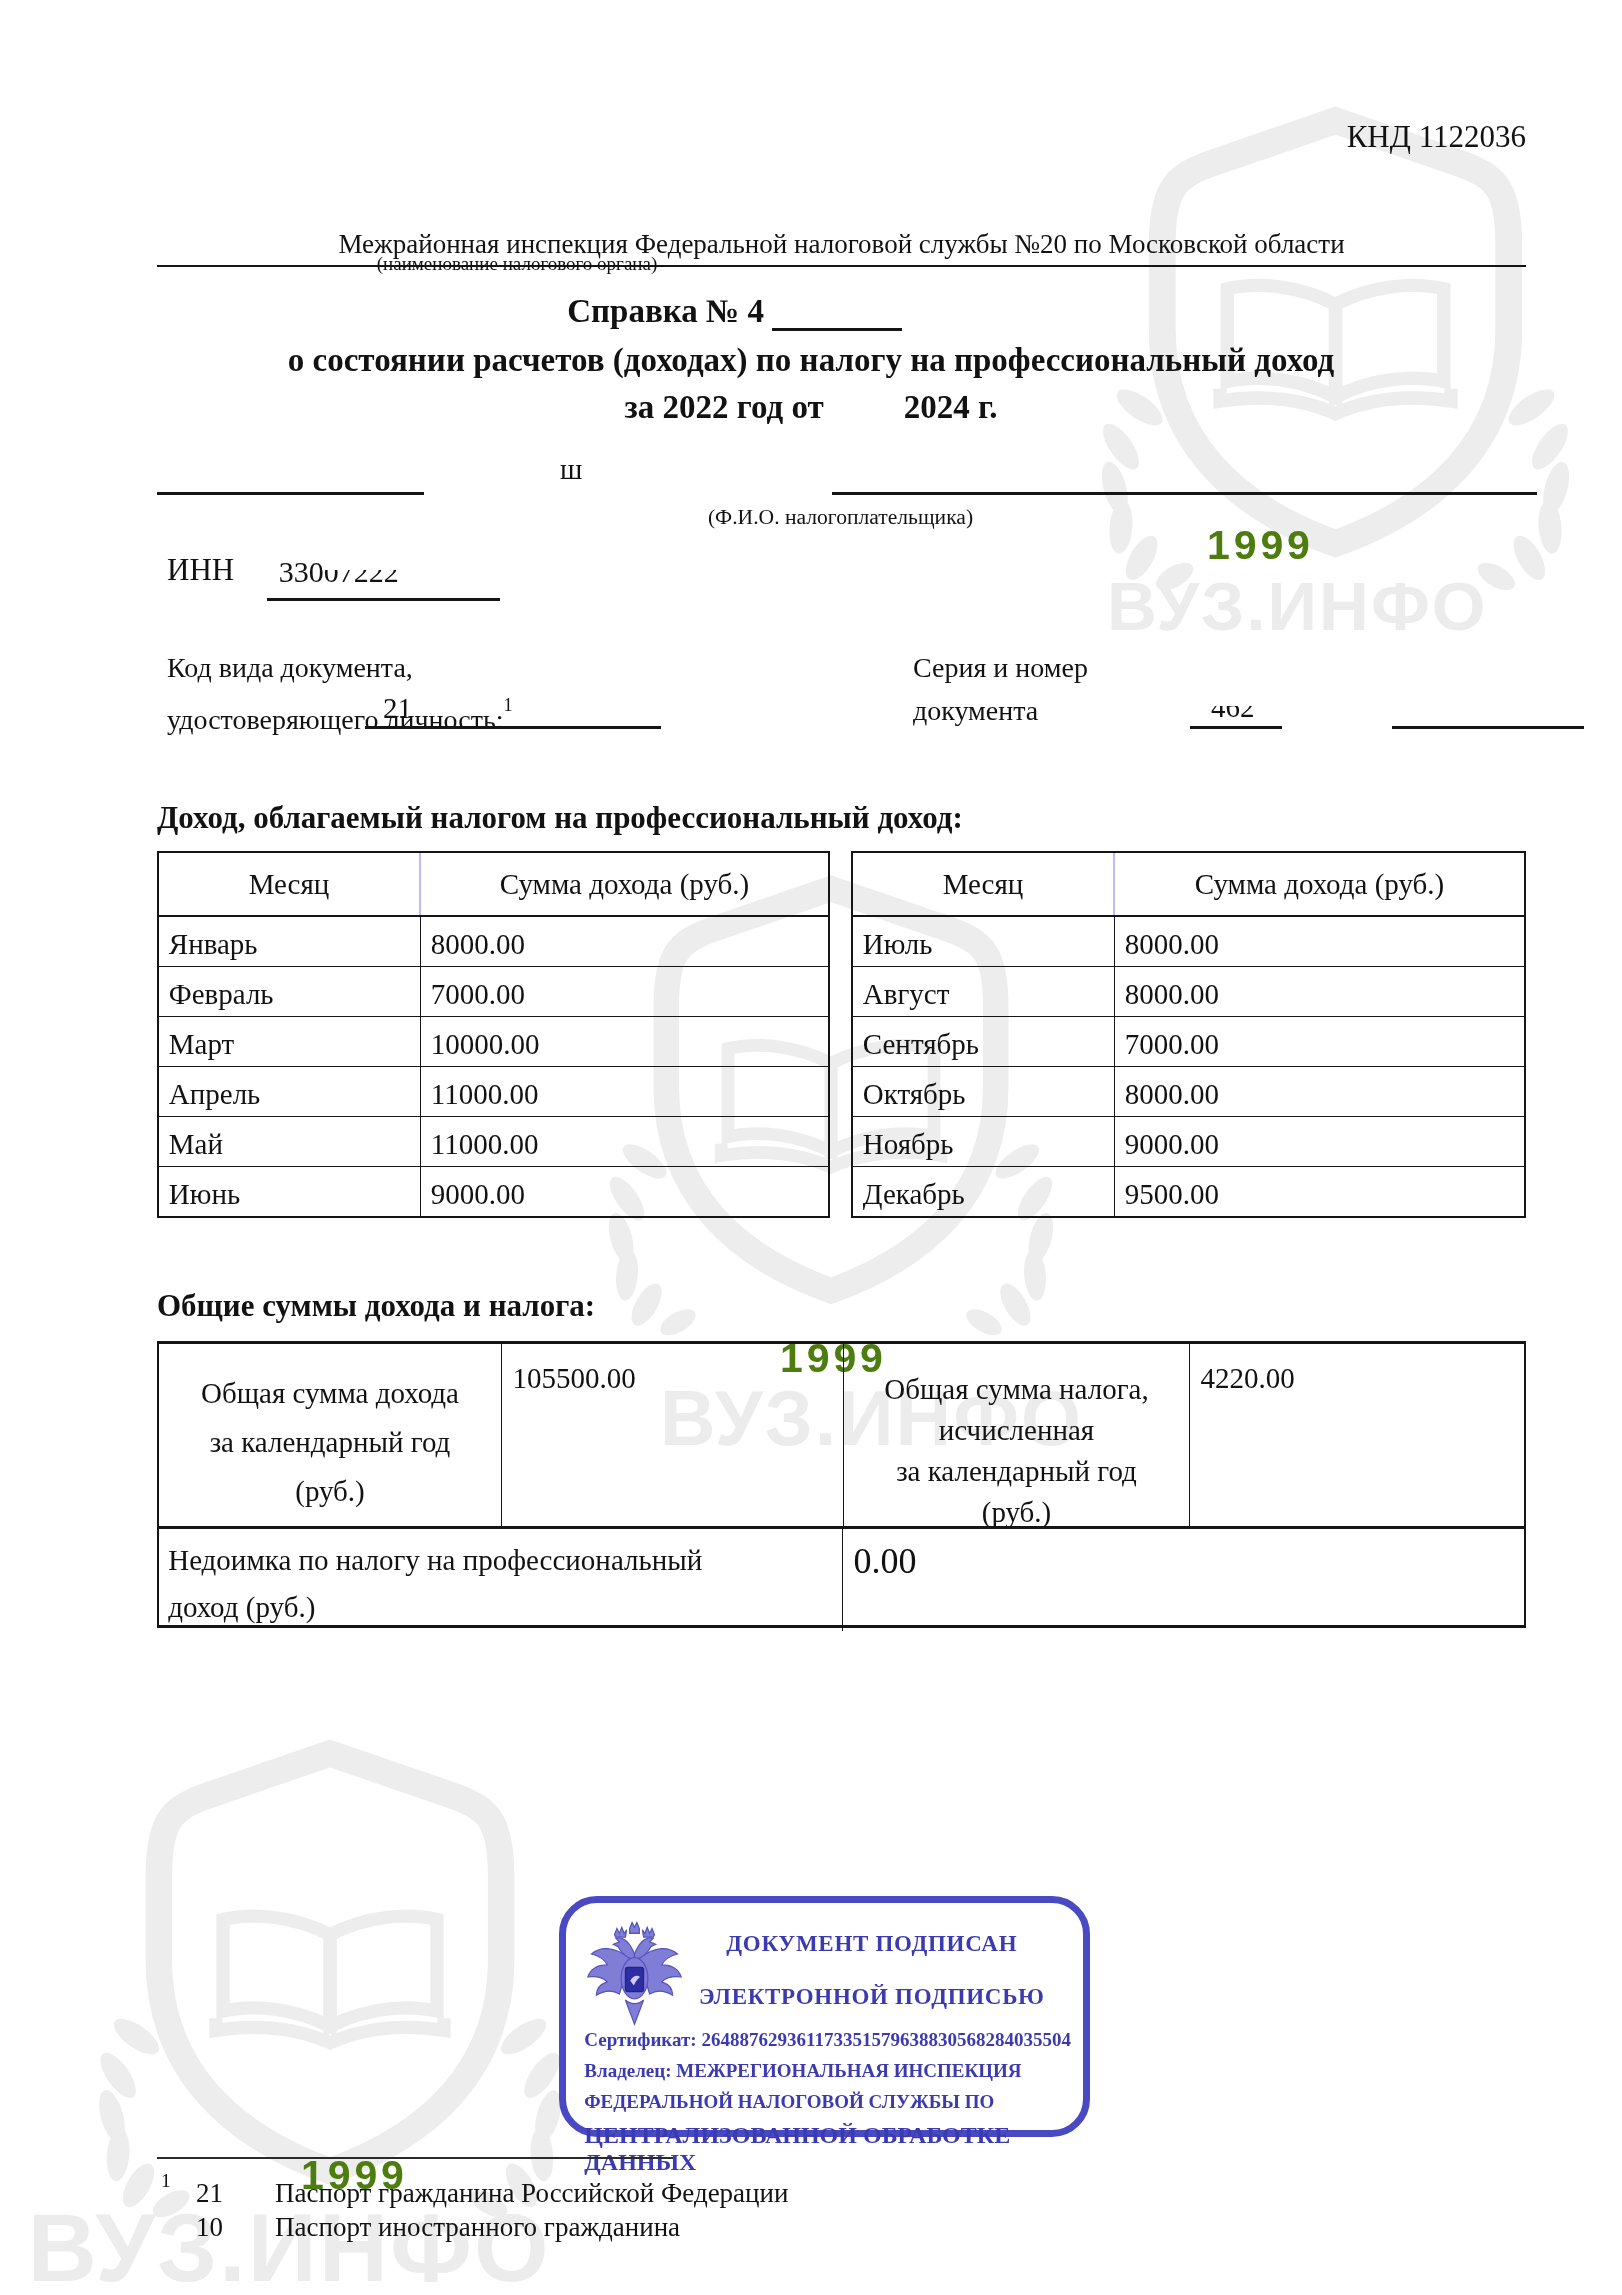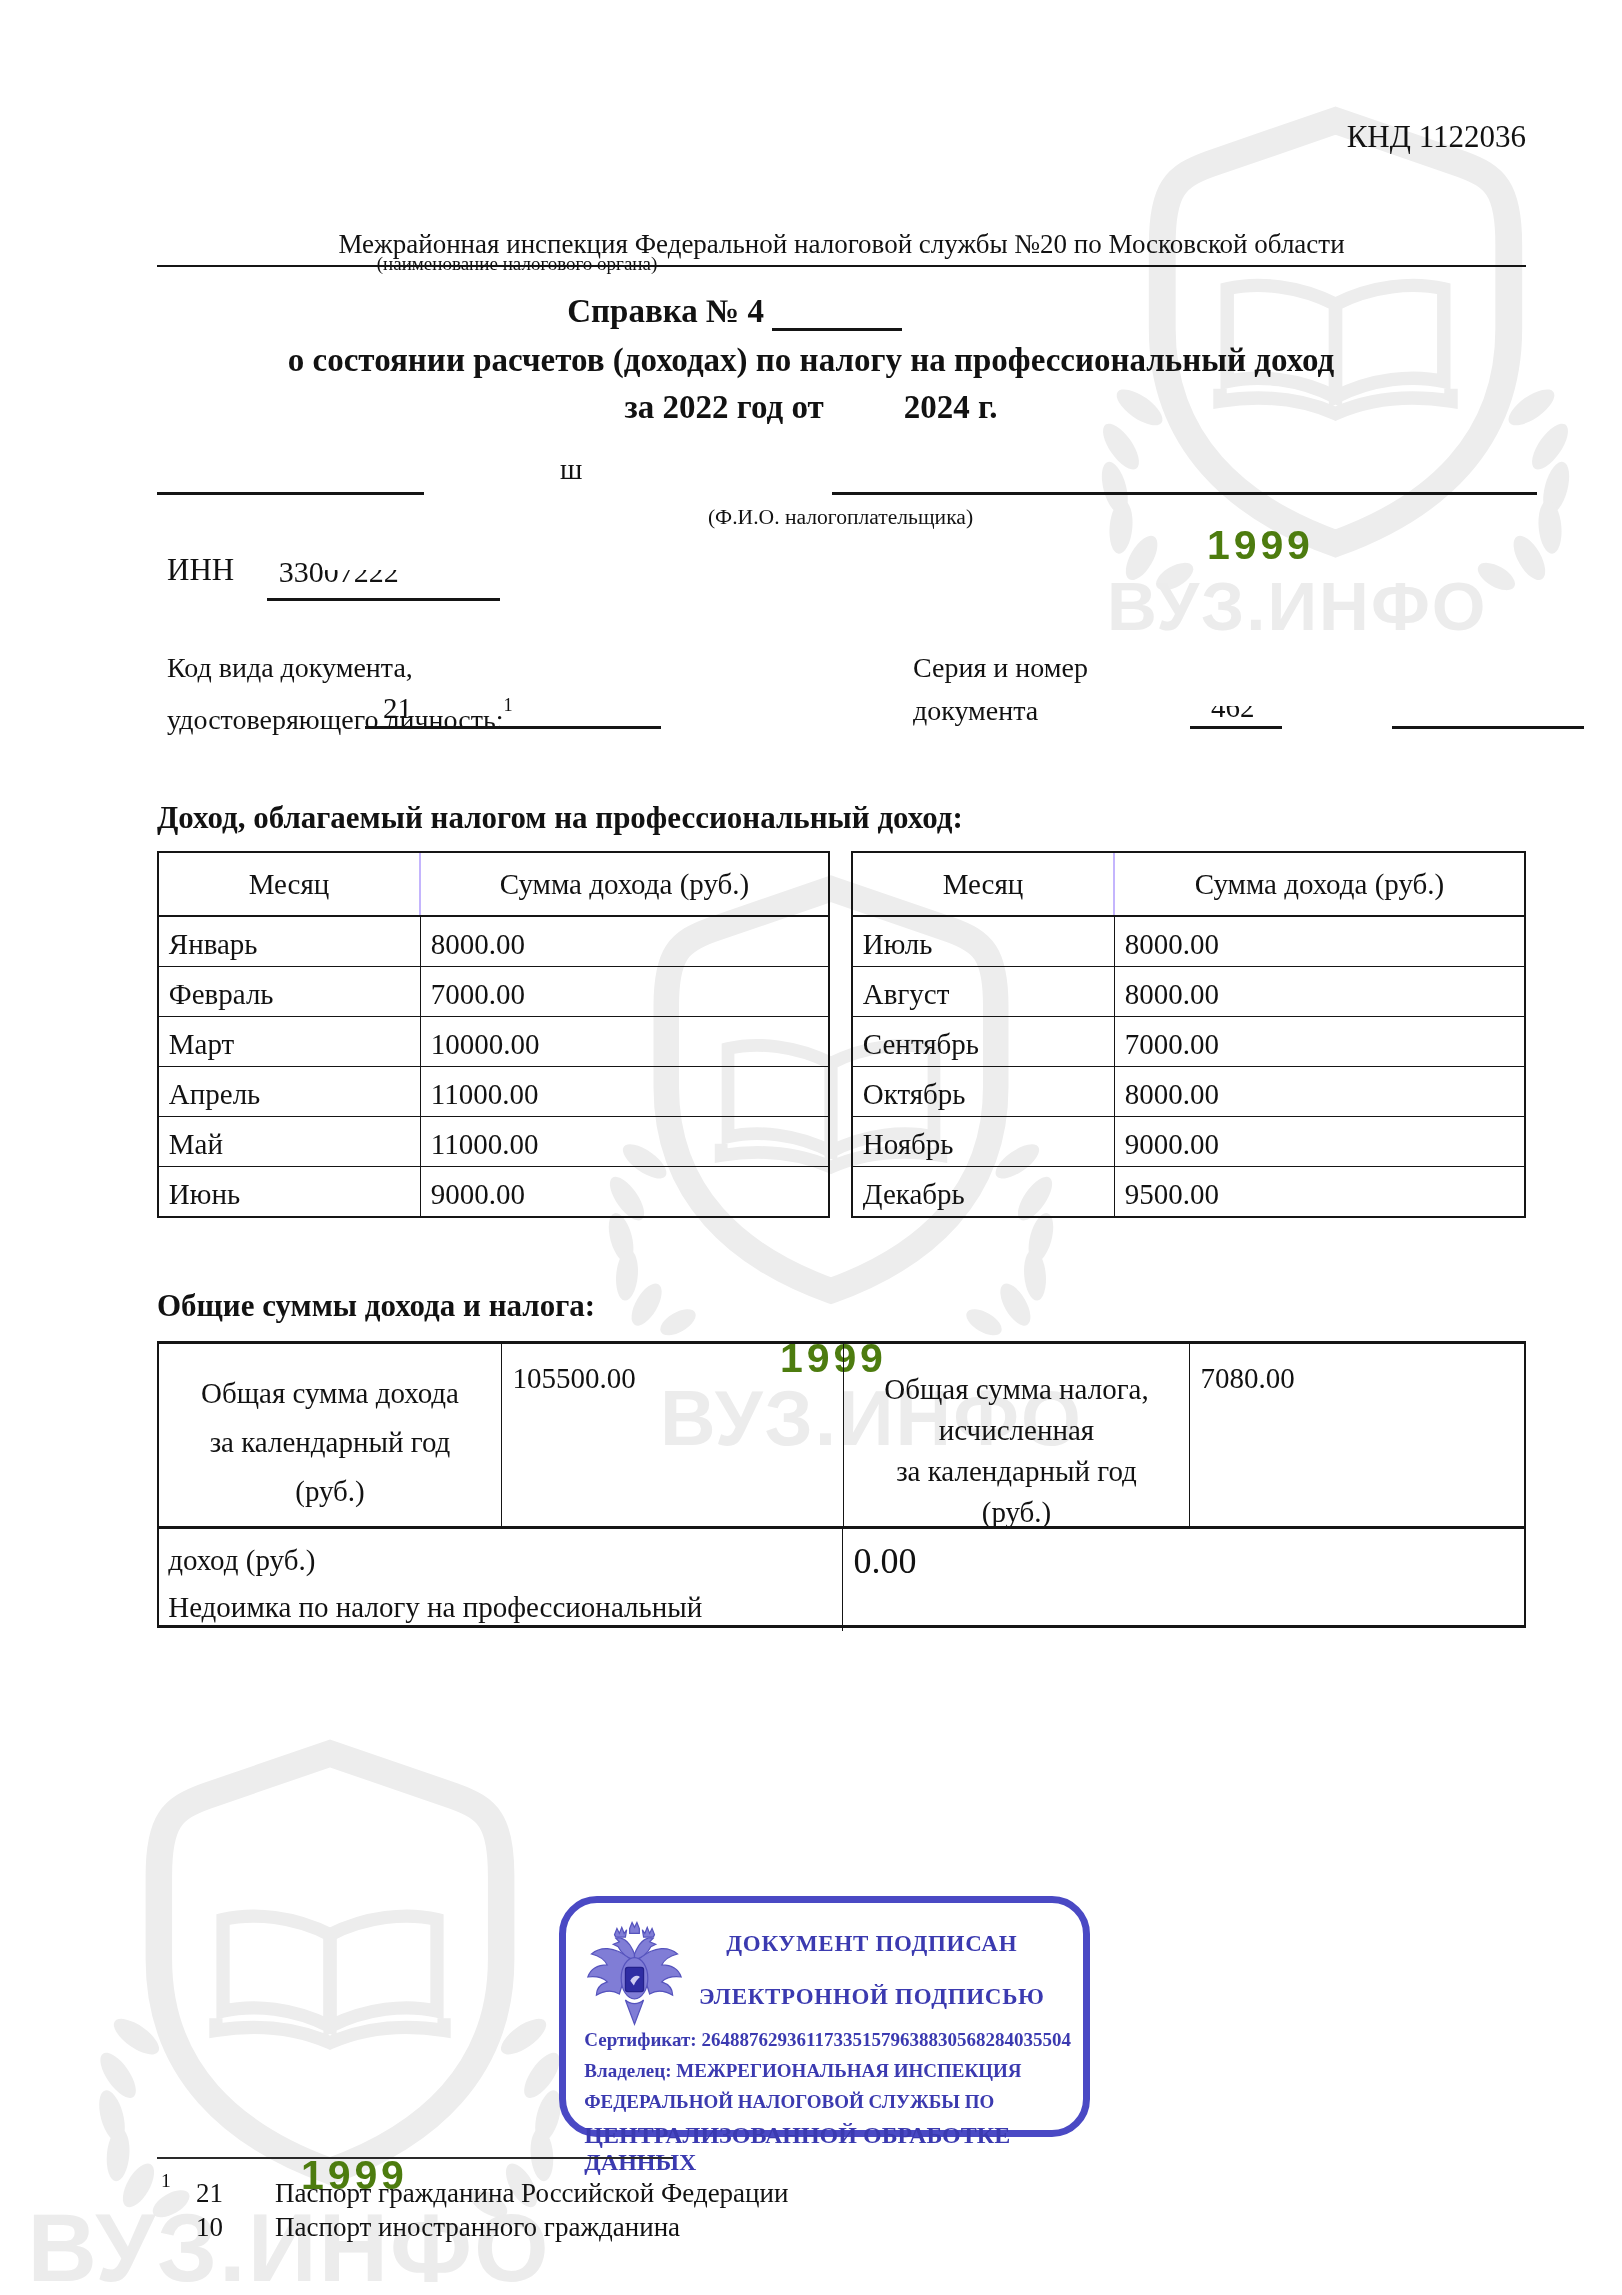--- a/index.html
+++ b/index.html
@@ -239,26 +239,26 @@
         <div>за календарный год</div>
         <div>(руб.)</div>
       </div>
       <div class="tot-value">105500.00</div>
       <div class="tot-label lh2">
         <div>Общая сумма налога,</div>
         <div>исчисленная</div>
         <div>за календарный год</div>
         <div>(руб.)</div>
       </div>
-      <div class="tot-value">7080.00</div>
+      <div class="tot-value">4220.00</div>
     </div>
     <div class="tot-r2">
       <div class="arrears-label">
+        <div>Недоимка по налогу на профессиональный</div>
         <div>доход (руб.)</div>
-        <div>Недоимка по налогу на профессиональный</div>
       </div>
       <div class="arrears-value">0.00</div>
     </div>
   </div>
 
   <div class="abs z1 stamp">
     <svg class="eagle" viewBox="0 0 170 175">
       <g fill="#807dd6" stroke="#5553bd" stroke-width="2">
         <path d="M78 60 C50 38 28 40 14 52 C30 56 36 62 40 70 C22 70 12 78 8 90 C24 88 34 92 40 98 C28 102 22 110 22 120 C36 112 50 112 60 118 Z"></path>
         <path d="M92 60 C120 38 142 40 156 52 C140 56 134 62 130 70 C148 70 158 78 162 90 C146 88 136 92 130 98 C142 102 148 110 148 120 C134 112 120 112 110 118 Z"></path>

